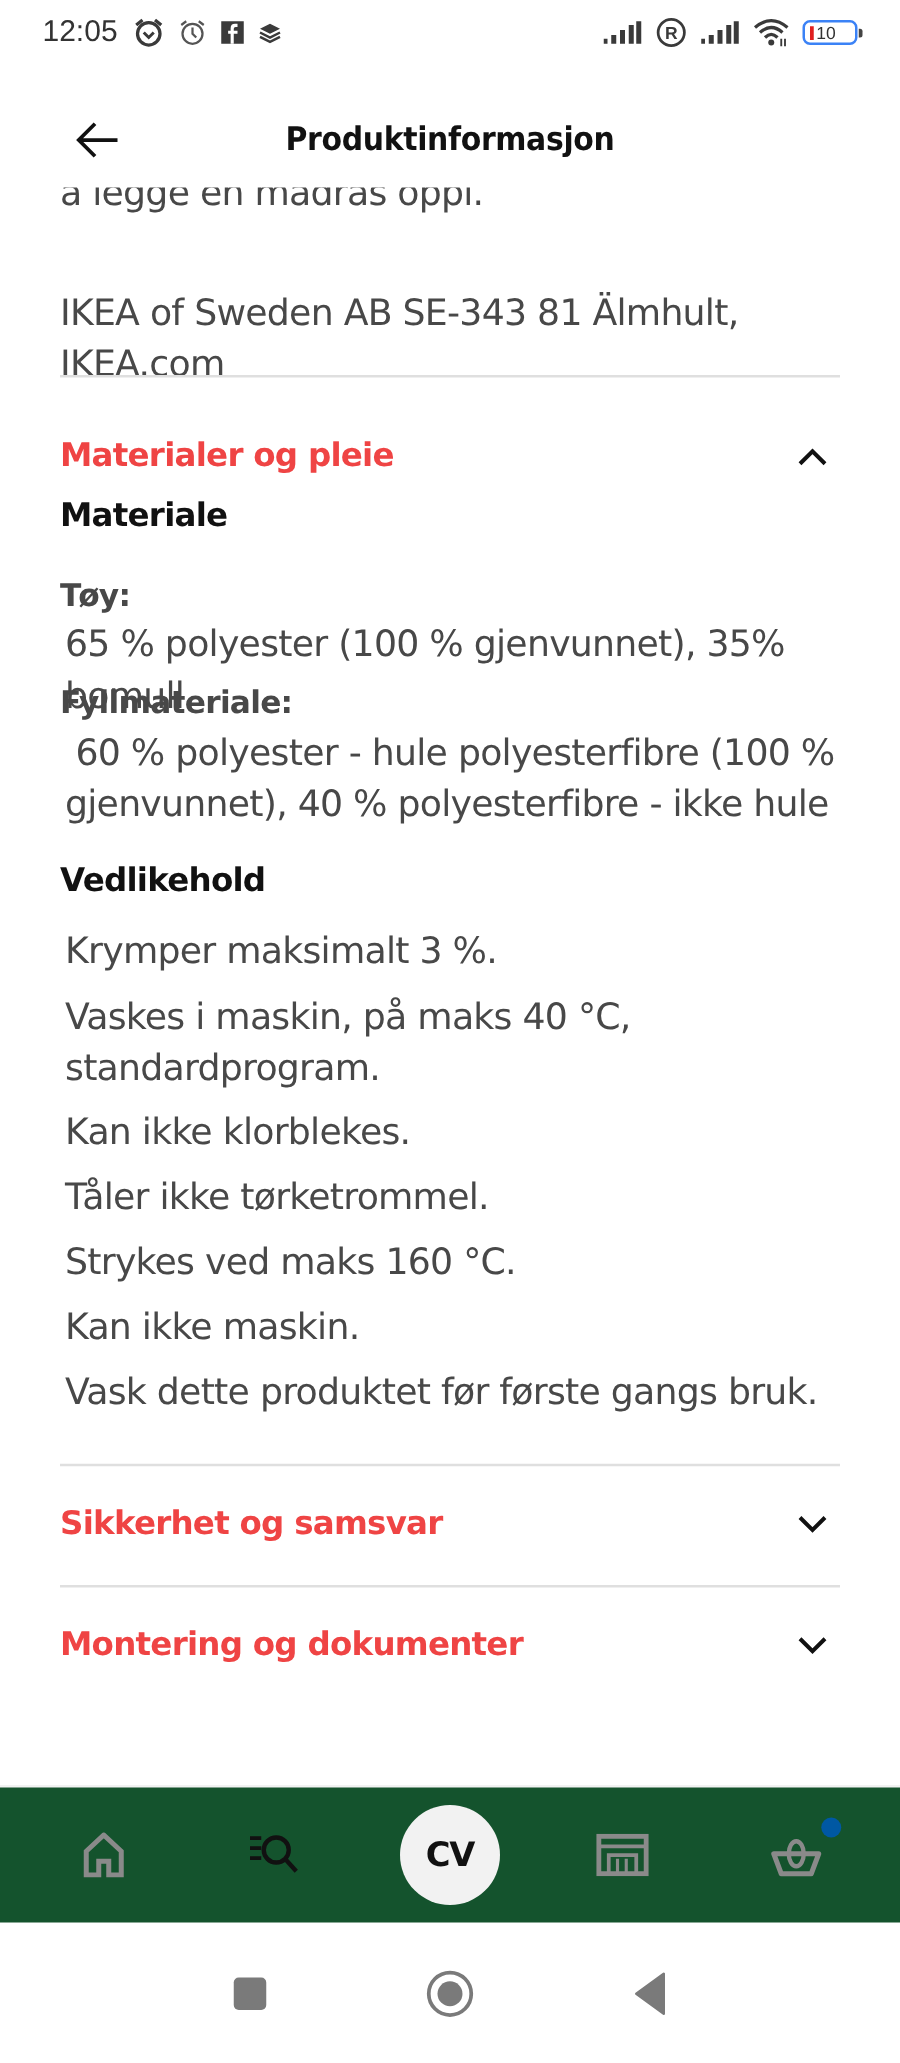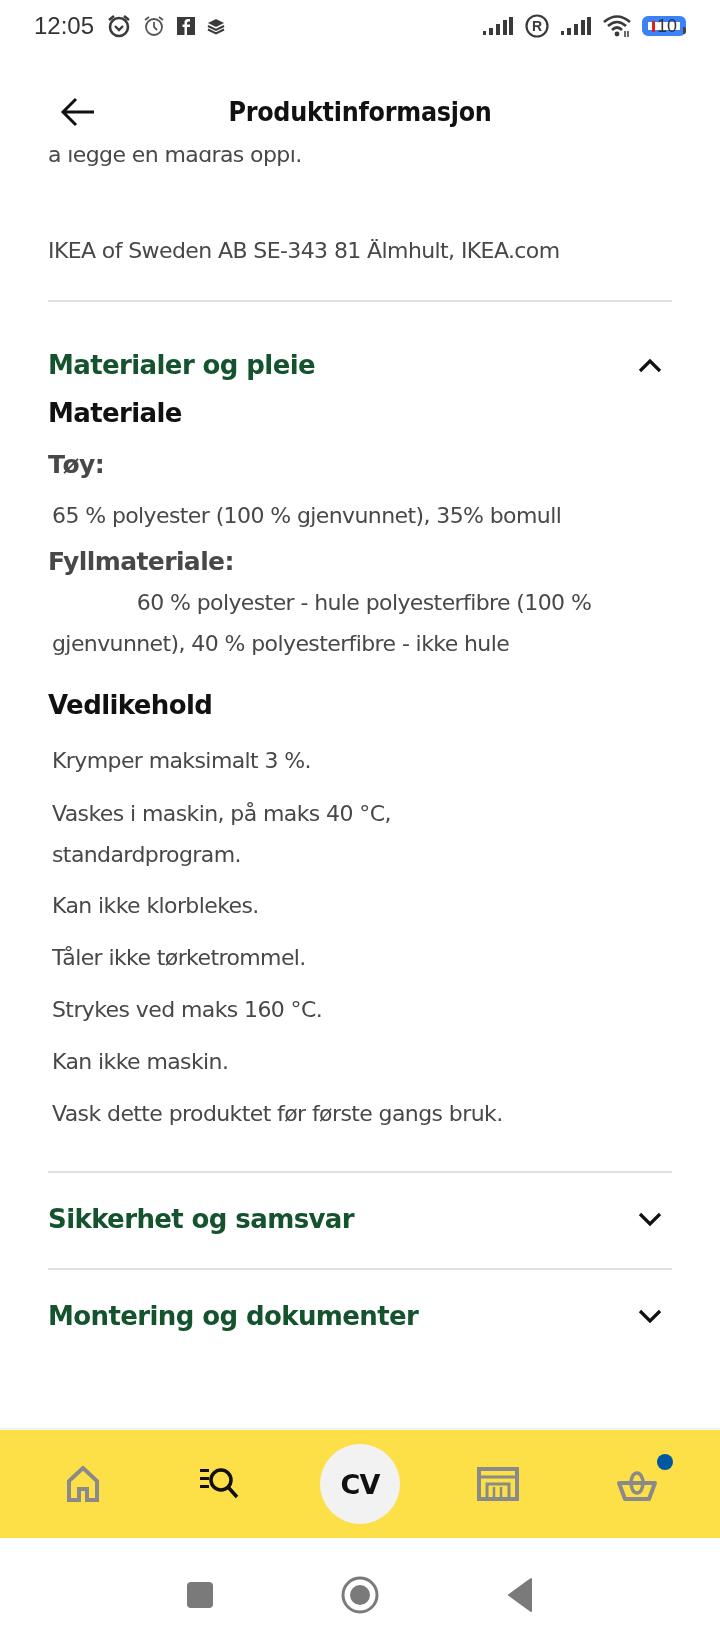--- a/index.html
+++ b/index.html
@@ -5,46 +5,46 @@
   * { box-sizing: border-box; margin: 0; padding: 0; }
   html, body { width: 720px; height: 1650px; background: #ffffff; overflow: hidden; }
   body { font-family: "DejaVu Sans", "Liberation Sans", sans-serif; color: #111; position: relative; }
 
   
   .status-bar { position: absolute; top: 0; left: 0; width: 720px; height: 52px; display: flex; justify-content: space-between; padding: 0 34px; color: #3a3a3a; }
   .status-left { display: flex; align-items: center; gap: 10px; font-size: 22px; }
   .status-time { font-family: "Liberation Sans", sans-serif; font-size: 24px; color: #333; margin-right: 2px; }
   .status-right { display: flex; align-items: center; gap: 10px; }
   .sb-icon { display: inline-flex; align-items: center; justify-content: center; }
-  .battery { width: 44px; height: 20px; border: 6px solid #3b82f6; border-radius: 6px; position: relative; display: flex; align-items: center; padding-left: 4px; font-family: "Liberation Sans", sans-serif; font-size: 18px; color: #333; }
+  .battery { width: 44px; height: 20px; border: 2px solid #3b82f6; border-radius: 6px; position: relative; display: flex; align-items: center; padding-left: 4px; font-family: "Liberation Sans", sans-serif; font-size: 14px; color: #333; }
   .battery .low { width: 3px; height: 11px; background: #e02020; margin-right: 2px; }
   .battery::after { content: ""; position: absolute; right: -6px; top: 5px; width: 3px; height: 7px; background: #444; border-radius: 0 2px 2px 0; }
 
   
   .app-header { position: absolute; top: 64px; left: 0; width: 720px; height: 96px; display: flex; align-items: center; }
   .back-btn { position: absolute; left: 56px; top: 26px; width: 44px; height: 44px; display: flex; align-items: center; justify-content: center; cursor: pointer; }
   .page-title { width: 100%; text-align: center; font-family: "DejaVu Sans", sans-serif; font-weight: bold; font-size: 26px; color: #111; letter-spacing: -0.3px; transform: scaleX(0.92); }
 
   
   .content { position: absolute; top: 150px; left: 48px; width: 624px; height: 1272px; overflow: hidden; }
-  .body-text { font-family: "DejaVu Sans", sans-serif; font-size: 22px; line-height: 41px; color: #484848; letter-spacing: -0.6px; }
+  .body-text { font-family: "DejaVu Sans", sans-serif; font-size: 29px; line-height: 41px; color: #484848; letter-spacing: -0.6px; }
   .clip-line { position: absolute; top: 0; left: 0; margin-top: -16px; }
   .ikea-line { position: absolute; top: 80px; left: 0; }
   .divider { position: absolute; left: 0; width: 624px; height: 2px; background: #dfdfdf; }
 
   .acc-header { position: absolute; left: 0; width: 624px; height: 70px; display: flex; align-items: center; justify-content: space-between; cursor: pointer; }
-  .acc-title { font-family: "DejaVu Sans", sans-serif; font-weight: bold; font-size: 26px; color: #14532d; letter-spacing: -0.6px; }
+  .acc-title { font-family: "DejaVu Sans", sans-serif; font-weight: bold; font-size: 26px; color: #ef4444; letter-spacing: -0.6px; }
   .chev { width: 36px; height: 36px; display: flex; align-items: center; justify-content: center; margin-right: 4px; }
 
   .sub-h { position: absolute; left: 0; font-family: "DejaVu Sans", sans-serif; font-weight: bold; font-size: 26px; color: #111; letter-spacing: -0.6px; }
   .label-h { position: absolute; left: 0; font-family: "DejaVu Sans", sans-serif; font-weight: bold; font-size: 25px; color: #484848; letter-spacing: -0.6px; }
   .val { position: absolute; left: 4px; width: 624px; }
 
   
-  .bottom-nav { position: absolute; top: 1428px; left: 0; width: 720px; height: 110px; background: #fde047; border-top: 2px solid #f2f2f2; display: flex; align-items: center; justify-content: space-around; padding: 0 14px; }
+  .bottom-nav { position: absolute; top: 1428px; left: 0; width: 720px; height: 110px; background: #14532d; border-top: 2px solid #f2f2f2; display: flex; align-items: center; justify-content: space-around; padding: 0 14px; }
   .nav-item { width: 80px; height: 80px; display: flex; align-items: center; justify-content: center; position: relative; cursor: pointer; }
   .nav-cv { width: 80px; height: 80px; border-radius: 50%; background: #f2f2f2; display: flex; align-items: center; justify-content: center; font-family: "DejaVu Sans", sans-serif; font-weight: bold; font-size: 27px; color: #111; letter-spacing: -1px; }
   .badge-dot { position: absolute; top: 10px; right: 4px; width: 16px; height: 16px; border-radius: 50%; background: #0058a3; }
 
   
   .sys-nav { position: absolute; top: 1540px; left: 0; width: 720px; height: 110px; display: flex; align-items: center; justify-content: center; gap: 100px; }
   .sys-btn { width: 60px; height: 60px; display: flex; align-items: center; justify-content: center; cursor: pointer; }
 </style>
 </head>
 <body>
@@ -140,21 +140,21 @@
     <span class="acc-title">Materialer og pleie</span>
     <span class="chev">
       <svg width="26" height="18" viewBox="0 0 26 18">
           <path d="M3 15 L13 5 L23 15" fill="none" stroke="#111" stroke-width="3.2"></path>
         </svg>
     </span>
   </div>
 
   <div class="sub-h" style="top:248px;">Materiale</div>
 
-  <div class="label-h" style="top:300px;">Tøy:</div>
+  <div class="label-h" style="top:312px;">Tøy:</div>
   <div class="body-text val" style="top:345px;">65 % polyester (100 % gjenvunnet), 35% bomull</div>
 
   <div class="label-h" style="top:397px;">Fyllmateriale:</div>
   <div class="body-text val" style="top:432px;text-align:center;">60 % polyester - hule polyesterfibre (100 %</div>
   <div class="body-text val" style="top:473px;">gjenvunnet), 40 % polyesterfibre - ikke hule</div>
 
   <div class="sub-h" style="top:540px;">Vedlikehold</div>
 
   <div class="body-text val" style="top:590px;">Krymper maksimalt 3 %.</div>
   <div class="body-text val" style="top:643px;">Vaskes i maskin, på maks 40 °C,</div>

